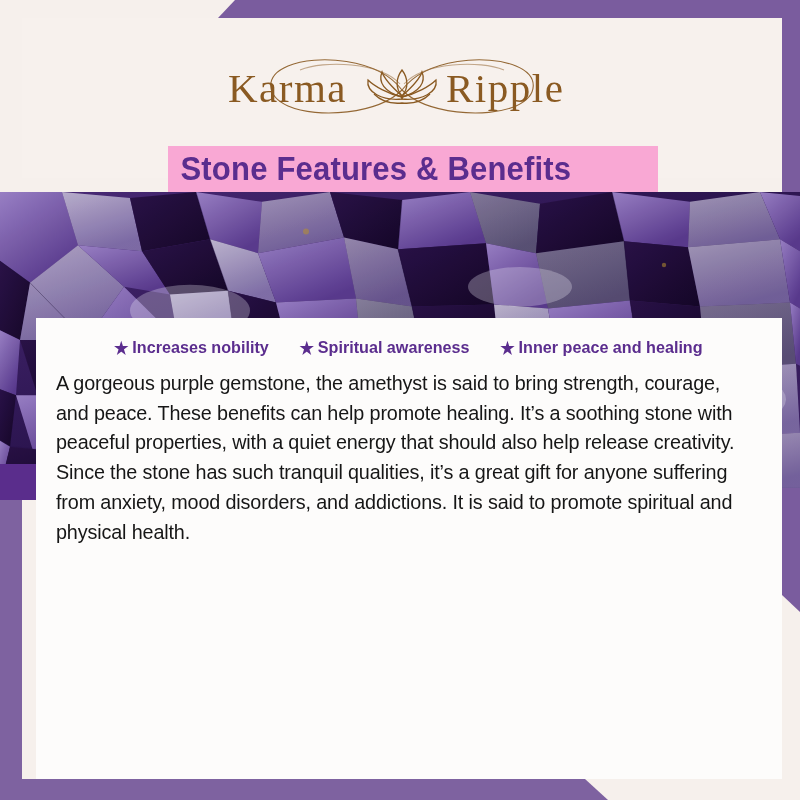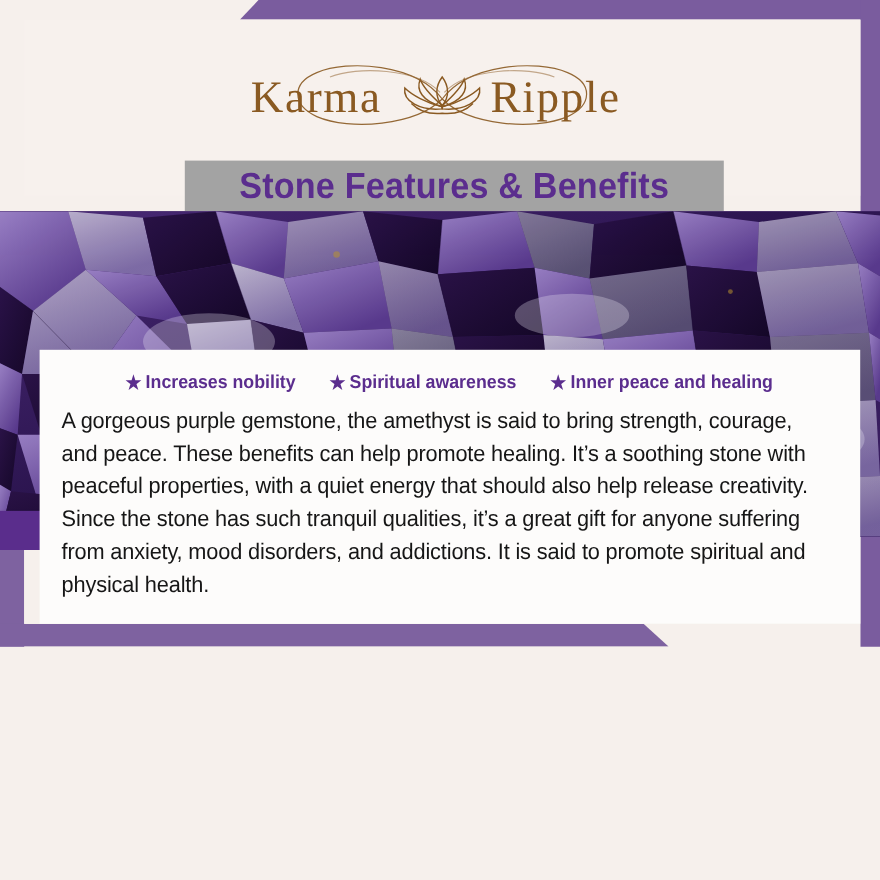--- a/index.html
+++ b/index.html
@@ -2,21 +2,21 @@
 <html><head>
 <meta charset="utf-8">
 <style>
   html,body{margin:0;padding:0;}
   body{
     width:800px;height:800px;overflow:hidden;
     background:#f6f0ec;
     font-family:"Liberation Sans",sans-serif;
     -webkit-font-smoothing:antialiased;
   }
-  #poster{position:relative;width:800px;height:588px;background:#f6f0ec;overflow:hidden;}
+  #poster{position:relative;width:800px;height:800px;background:#f6f0ec;overflow:hidden;}
 
   
   .frame-top{
     position:absolute;top:0;left:218px;width:582px;height:18px;
     background:#7a5c9e;
     clip-path:polygon(17px 0,100% 0,100% 100%,0 100%);
   }
   .frame-right{
     position:absolute;top:0px;right:0;width:18px;height:612px;
     background:#7a5c9e;
@@ -49,22 +49,22 @@
   }
   .logo svg{display:block;width:420px;height:92px;}
   .logo-word{
     font-family:"Liberation Serif","DejaVu Serif",serif;
     font-size:41px;letter-spacing:1.5px;fill:#8a5a22;
   }
 
   
   .title-band{
     position:absolute;left:146px;top:128px;width:490px;height:46px;
-    background:#a3a3a3;
-    display:flex;align-items:center;justify-content:center;
+    background:#f9a8d4;
+    display:flex;align-items:center;
   }
   .title-text{
     font-family:"Liberation Sans Narrow","Liberation Sans",sans-serif;
     font-weight:bold;font-size:33px;color:#5b2d8e;
     letter-spacing:0.2px;white-space:nowrap;
     transform:scaleX(0.94);
   }
 
   
   .photo{

